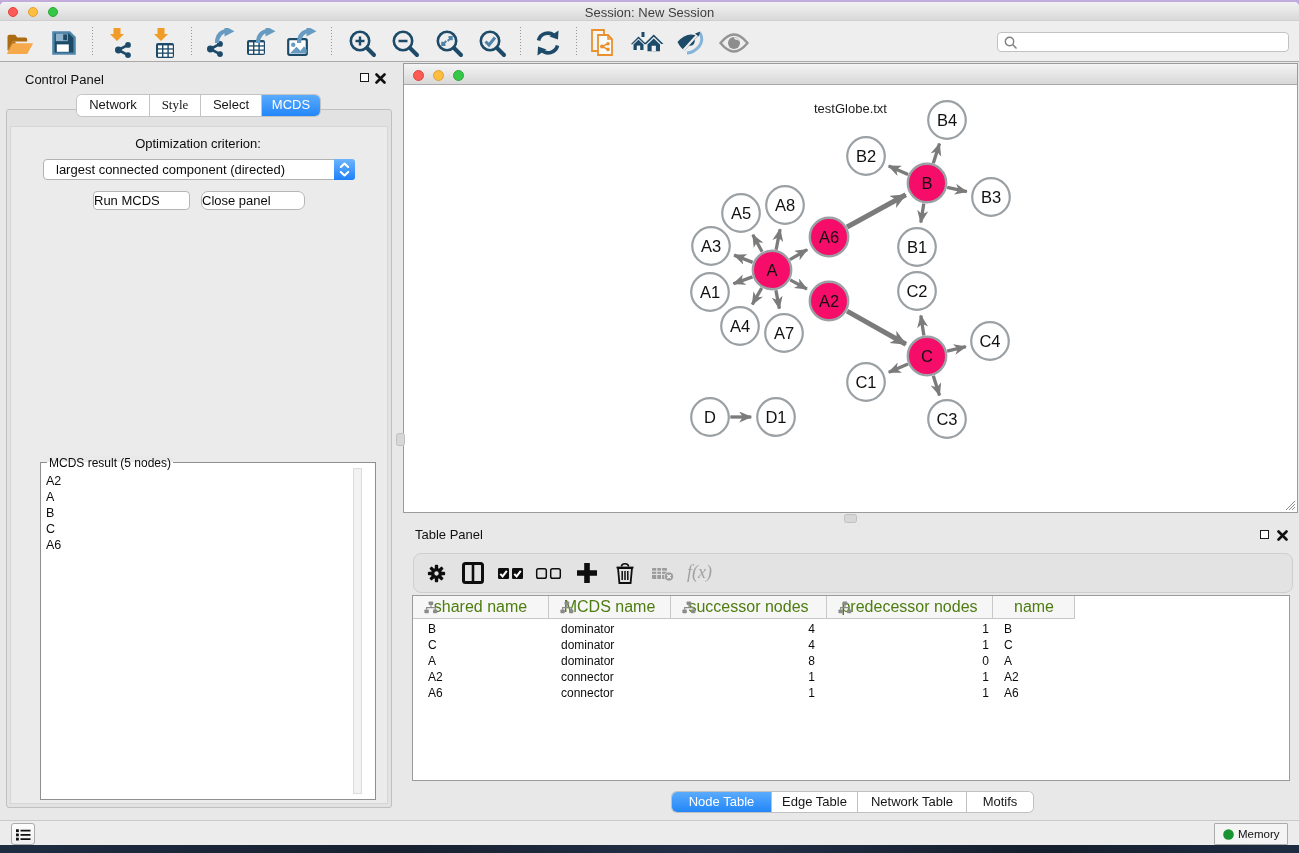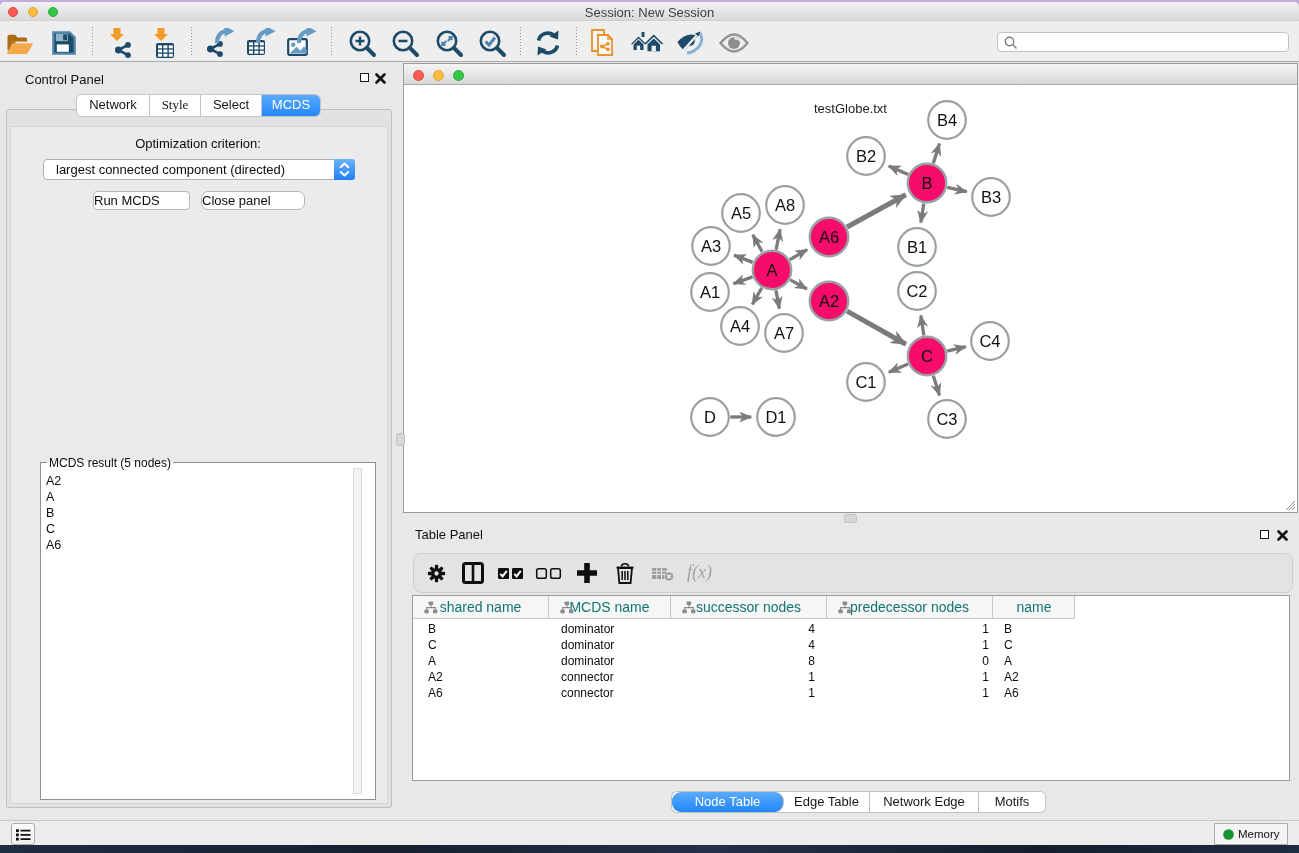--- a/index.html
+++ b/index.html
@@ -36,21 +36,21 @@
 #netwin{left:403px;top:1px;width:895px;height:450px;background:#fff;border:1px solid #9b9b9b;}
 #nw-title{position:absolute;left:0;top:0;width:893px;height:21px;background:linear-gradient(#f4f4f4,#d8d8d8);border-bottom:1px solid #a9a9a9;}
 #nw-title .t{position:absolute;left:0;right:0;top:4px;text-align:center;font-size:13px;color:#1d1d1d;margin-top:33px;}
 .tl2{position:absolute;top:5.5px;width:11px;height:11px;border-radius:50%;}
 #grip{position:absolute;right:1px;bottom:1px;width:12px;height:12px;}
 #tpanel{left:403px;top:460px;width:896px;height:298px;}
 #tpanel .hdr{position:absolute;left:12px;top:5px;font-size:13px;color:#111;}
 #tp-toolbar{position:absolute;left:10px;top:31px;width:880px;height:40px;background:#e3e3e3;border:1px solid #cecece;border-radius:8px;}
 #tbl{position:absolute;left:9px;top:73px;width:878px;height:186px;background:#fff;border:1px solid #9b9b9b;}
 #thead{position:absolute;left:0;top:0;width:662px;height:23px;background:#f6f6f6;border-bottom:1px solid #c8c8c8;border-right:1px solid #c8c8c8;}
-.hcol{position:absolute;top:0;height:23px;border-right:1px solid #c8c8c8;font-size:14px;color:#0f766e;text-align:center;line-height:22px;}
+.hcol{position:absolute;top:0;height:23px;border-right:1px solid #c8c8c8;font-size:16px;color:#4d7c0f;text-align:center;line-height:22px;}
 .hcol:last-child{border-right:none;}
 .treei{position:absolute;left:11px;top:5px;}
 .cell{position:absolute;font-size:12px;color:#0c0c0c;height:16px;line-height:16px;}
 .tabgrp2{position:absolute;display:flex;height:20px;border-radius:5px;background:#fff;box-shadow:0 0 0 1px #c0c0c0;overflow:hidden;}
 .tabgrp2 .tab{height:20px;line-height:19px;font-size:13px;text-align:center;color:#161616;border-right:1px solid #c0c0c0;background:#fff;}
 .tabgrp2 .tab:last-child{border-right:none;}
 .tabgrp2 .sel{background:linear-gradient(#5aabfc,#2386f9);color:#fff;}
 #statusbar{left:0;top:818px;width:1299px;height:25px;background:#ececec;border-top:1px solid #c9c9c9;}
 #memsbtn{position:absolute;left:1214px;top:2px;width:74px;height:22px;border-radius:1px;background:#f4f4f4;border:1px solid #ababab;font-size:11.5px;color:#111;}
 #listbtn{position:absolute;left:11px;top:2px;width:24px;height:22px;background:linear-gradient(#fdfdfd,#efefef);border:1px solid #ababab;border-radius:3px;}
@@ -439,23 +439,23 @@
 <div class="cell" style="left:300px;top:73px;width:102px;text-align:right;">1</div>
 <div class="cell" style="left:460px;top:73px;width:116px;text-align:right;">1</div>
 <div class="cell" style="left:591px;top:73px;">A2</div>
 <div class="cell" style="left:15px;top:89px;">A6</div>
 <div class="cell" style="left:148px;top:89px;">connector</div>
 <div class="cell" style="left:300px;top:89px;width:102px;text-align:right;">1</div>
 <div class="cell" style="left:460px;top:89px;width:116px;text-align:right;">1</div>
 <div class="cell" style="left:591px;top:89px;">A6</div>
       </div>
       <div class="tabgrp2" style="left:269px;top:270px;">
-        <div class="tab sel" style="width:112px;border-radius:9px;">Node Table</div>
+        <div class="tab sel" style="width:100px;">Node Table</div>
         <div class="tab" style="width:86px;">Edge Table</div>
-        <div class="tab" style="width:109px;">Network Edge</div>
+        <div class="tab" style="width:109px;">Network Table</div>
         <div class="tab" style="width:66px;">Motifs</div>
       </div>
     </div>
   <svg style="position:absolute;left:396px;top:371px;" width="9" height="13">
         <rect x="0.5" y="0.5" width="8" height="12" rx="2" fill="#d7d7d7" stroke="#c0c0c0"></rect>
       </svg>
       <svg style="position:absolute;left:844px;top:452px;" width="13" height="9">
         <rect x="0.5" y="0.5" width="12" height="8" rx="2" fill="#d7d7d7" stroke="#c0c0c0"></rect>
       </svg>
     </div>

